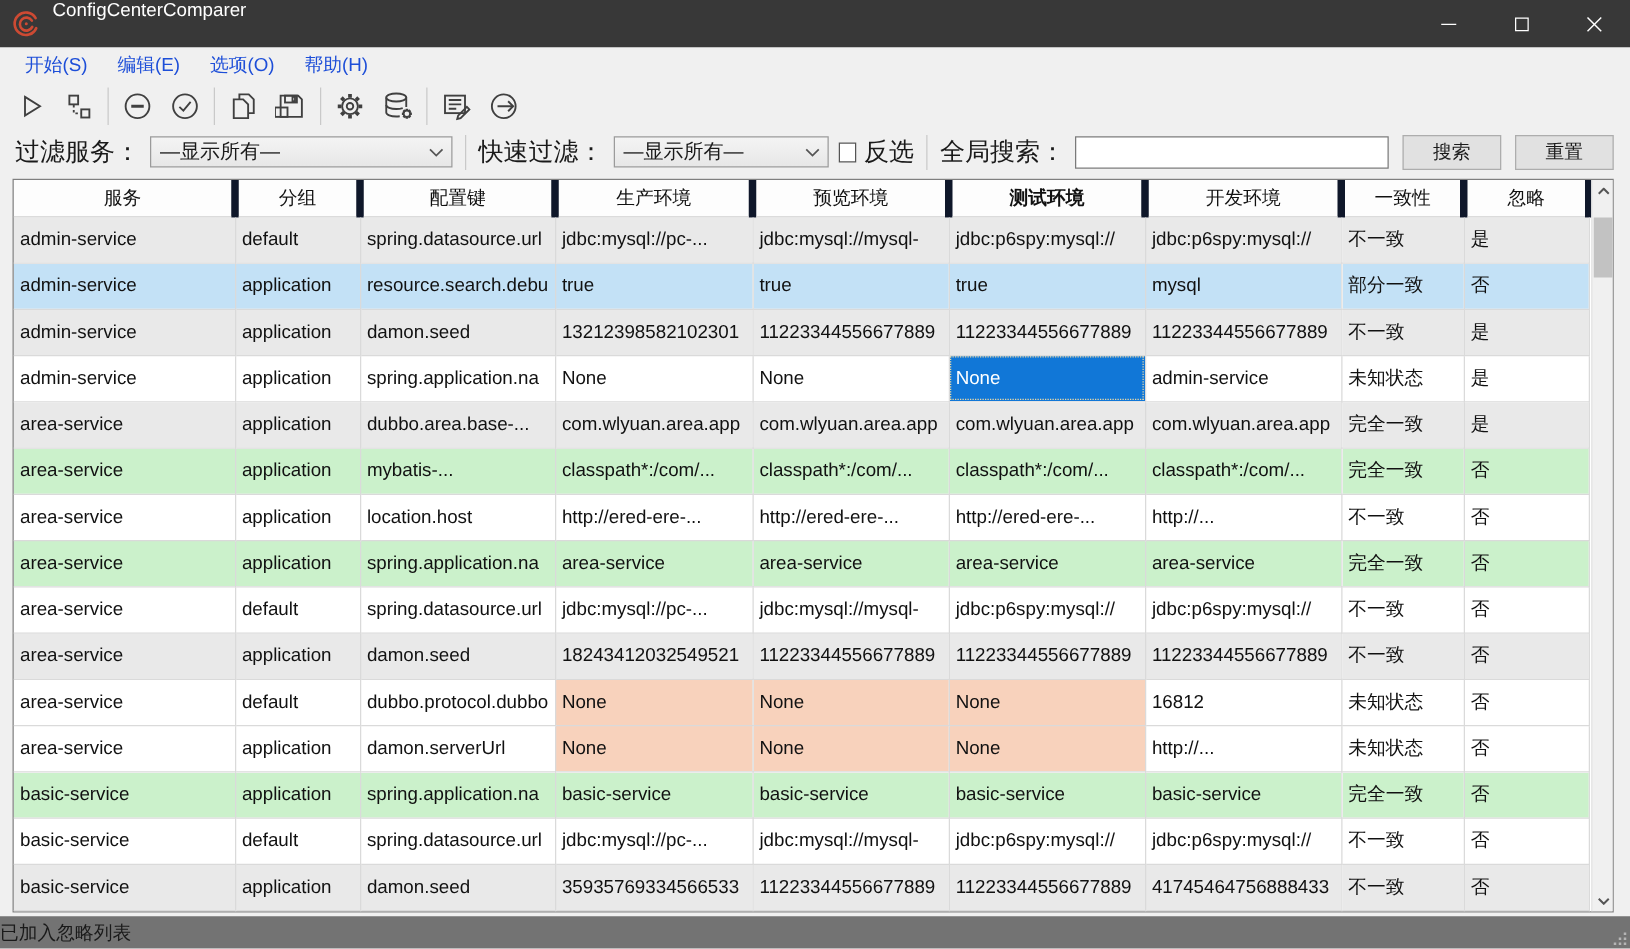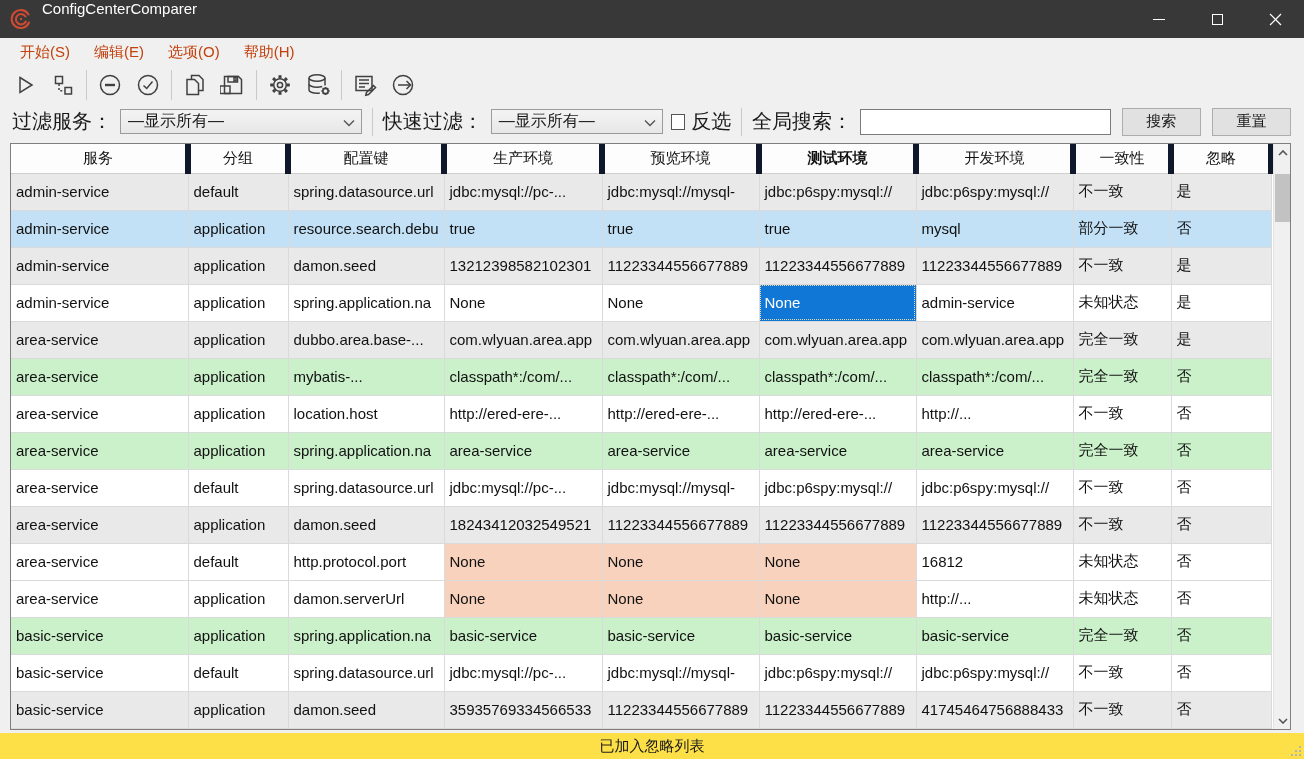--- a/index.html
+++ b/index.html
@@ -10,21 +10,21 @@
   .titlebar { height:38px; background:#383838; display:flex; }
   .logo { margin:0 10px 0 10px; display:flex; align-items:center; }
   .title { color:#ffffff; font-size:15px; }
   .win-controls { margin-left:auto; display:flex; height:100%; }
   .win-btn { width:58px; height:100%; display:flex; align-items:center; justify-content:center; }
   .glyph-min { width:12px; height:1px; background:#fff; }
   .glyph-max { width:11px; height:11px; border:1px solid #fff; }
 
   
   .menubar { height:28px; background:#f0f0f0; display:flex; align-items:center; padding-left:8px; }
-  .menu-item { font-size:15px; color:#c2410c; padding:3px 12px; }
+  .menu-item { font-size:15px; color:#1d4ed8; padding:3px 12px; }
 
   
   .toolbar { height:38px; background:#f0f0f0; display:flex; align-items:center; padding-left:6px; }
   .tool-btn { width:38px; height:34px; display:flex; align-items:center; justify-content:center; }
   .tool-sep { width:1px; height:30px; background:#c9c9c9; margin:0 4px; }
   .toolbar svg, .tool-btn svg { stroke:#404040; fill:none; stroke-width:1.5; }
 
   
   .filterbar { height:39px; display:flex; align-items:center; padding:0 13px 4px 12px; }
   .flabel { font-size:20px; color:#1a1a1a; white-space:nowrap; }
@@ -51,21 +51,21 @@
   td.cell-selected { background:#1177d7 !important; color:#fff; outline:1px dotted #ead9a8; outline-offset:-2px; }
 
   
   .vscroll { position:absolute; top:0; right:0; width:17px; height:100%; background:#f0f0f0; border-left:1px solid #e3e3e3; }
   .sb-btn { position:absolute; left:0; width:17px; height:17px; display:flex; align-items:center; justify-content:center; }
   .sb-up { top:0; } .sb-down { bottom:0; }
   .sb-thumb { position:absolute; left:1px; top:30px; width:15px; height:48px; background:#c2c2c2; }
   .vscroll svg { stroke:#555; fill:none; stroke-width:1.6; }
 
   
-  .statusbar { position:absolute; left:0; right:0; bottom:0; height:26px; background:#fde047; display:flex; align-items:center; justify-content:center; }
+  .statusbar { position:absolute; left:0; right:0; bottom:0; height:26px; background:#737373; display:flex; align-items:center; justify-content:flex-start; }
   .status-text { font-size:15px; color:#1a1a1a; }
   .grip { position:absolute; right:3px; bottom:3px; width:10px; height:10px;
           background:
             linear-gradient(45deg, transparent 0, transparent 100%);
   }
   .grip i { position:absolute; width:2px; height:2px; background:#b5b5b5; }
 </style>
 </head>
 <body>
 
@@ -358,21 +358,21 @@
             <td>18243412032549521</td>
             <td>11223344556677889</td>
             <td>11223344556677889</td>
             <td>11223344556677889</td>
             <td>不一致</td>
             <td>否</td>
           </tr>
           <tr class="bg-white">
             <td>area-service</td>
             <td>default</td>
-            <td>http.protocol.port</td>
+            <td>dubbo.protocol.dubbo</td>
             <td class="cell-pink">None</td>
             <td class="cell-pink">None</td>
             <td class="cell-pink">None</td>
             <td>16812</td>
             <td>未知状态</td>
             <td>否</td>
           </tr>
           <tr class="bg-white">
             <td>area-service</td>
             <td>application</td>

